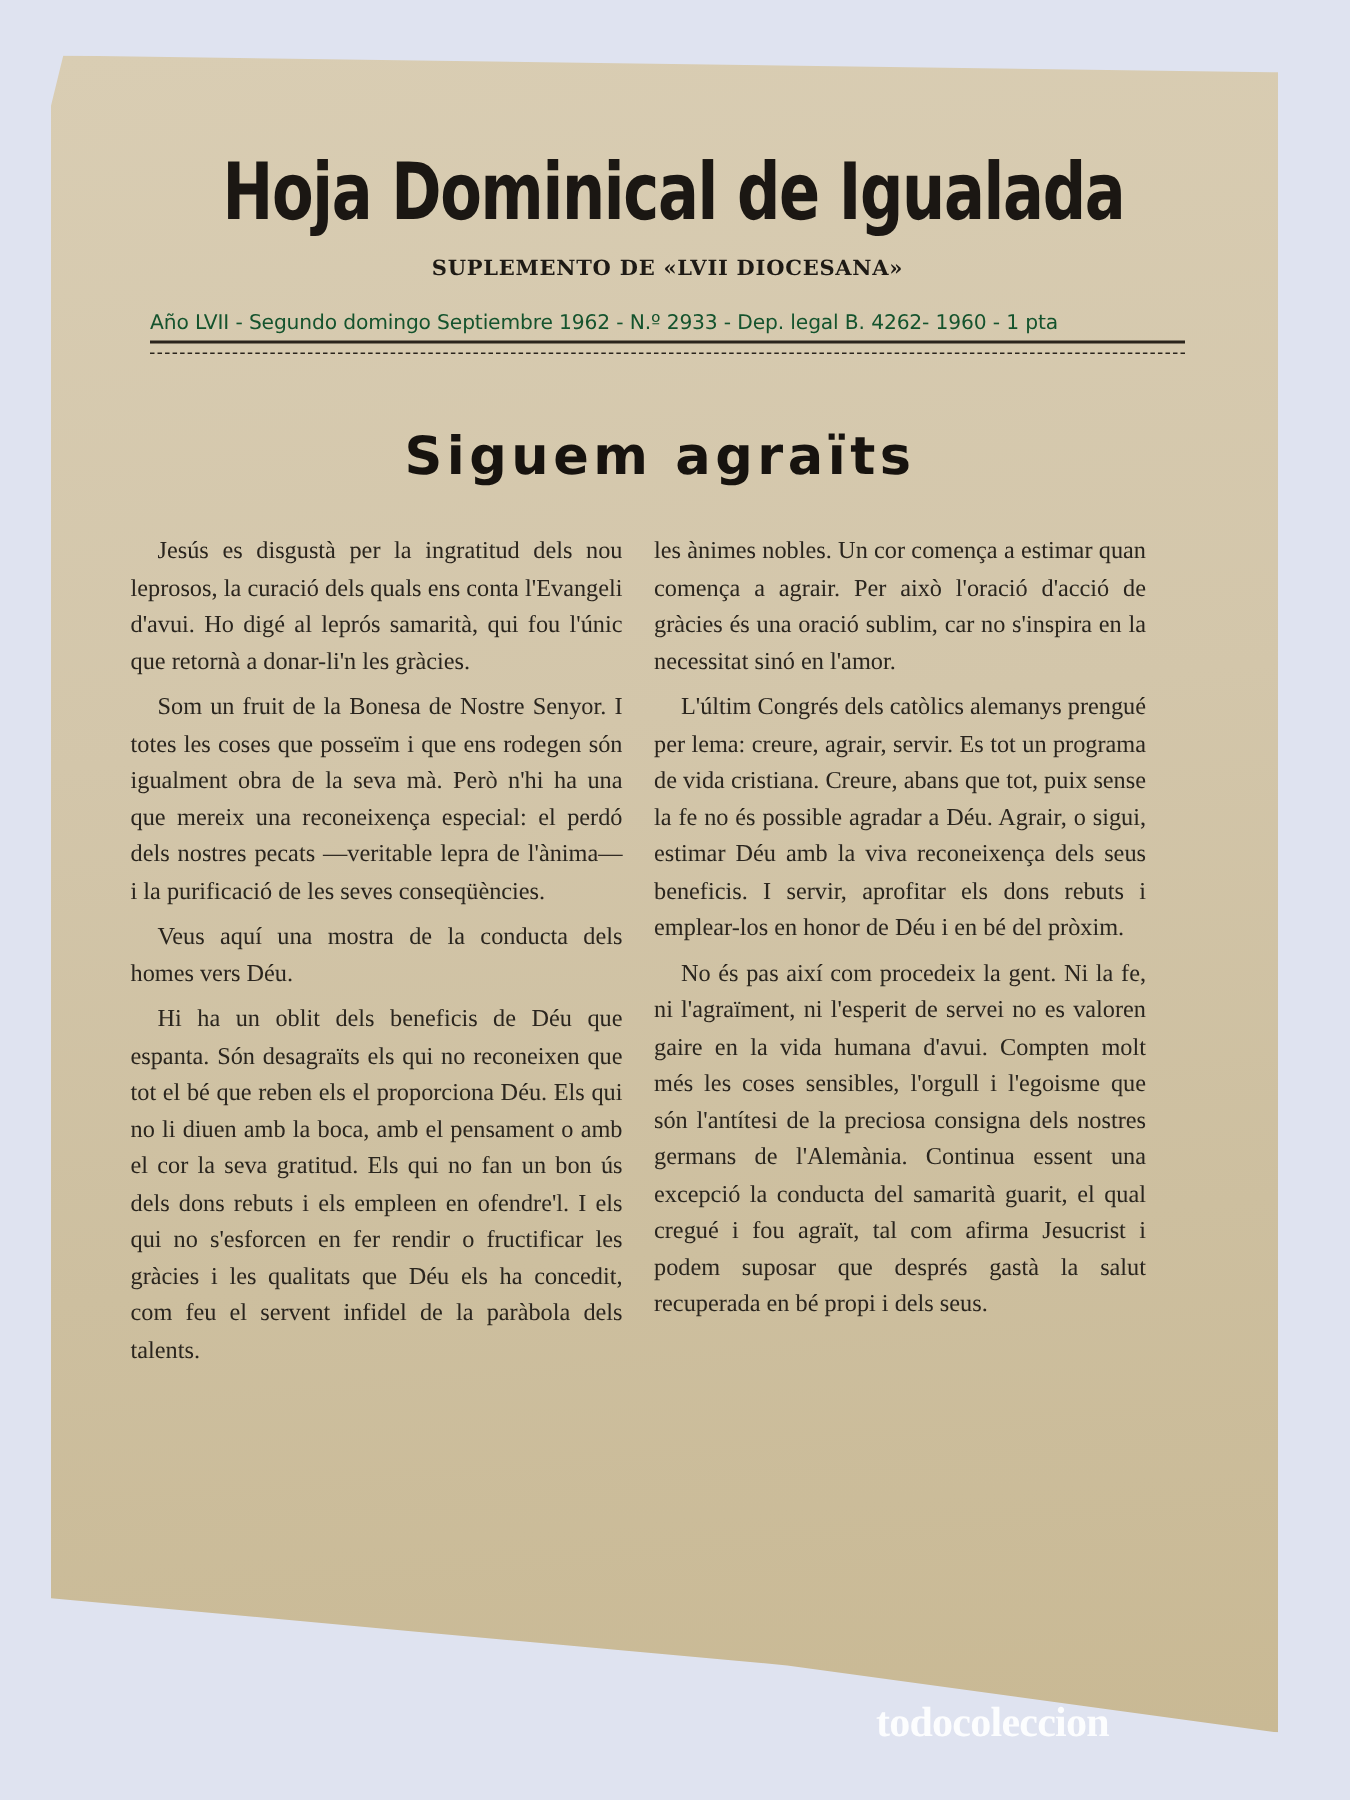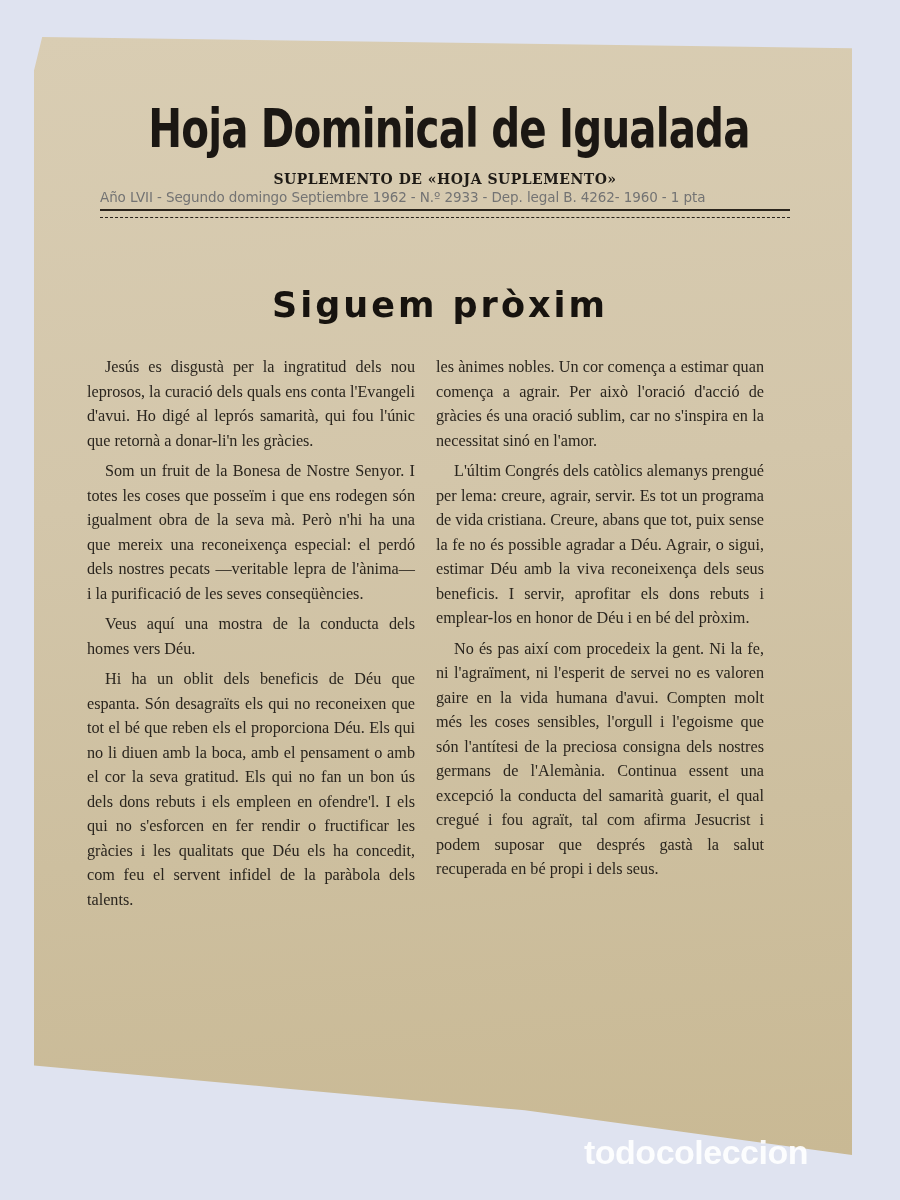--- a/index.html
+++ b/index.html
@@ -37,22 +37,22 @@
     font-family: "DejaVu Serif", serif;
     font-weight: bold;
     font-size: 14px;
     color: #1e1a15;
     margin-top: 17px;
     letter-spacing: 0.5px;
   }
   .issue-line {
     font-family: "DejaVu Sans", sans-serif;
     font-size: 13.5px;
-    color: #737373;
-    margin-top: 2px;
+    color: #14532d;
+    margin-top: 20px;
     text-align: left;
     white-space: nowrap;
     letter-spacing: -0.1px;
   }
   .rule {
     margin-top: 4px;
     height: 6px;
     border-top: 2px solid #2a241c;
     border-bottom: 1px dashed #2a241c;
   }
@@ -74,40 +74,40 @@
     line-height: 24.5px;
     color: #2a251e;
     text-align: justify;
   }
   .col p { margin: 0 0 6px 0; text-indent: 18px; }
   .col p.cont { text-indent: 0; }
   .col-left { left: 87px; top: 355px; }
   .col-right { left: 436px; top: 355px; }
   .watermark {
     position: absolute; left: 584px; top: 1133px;
-    font-family: Liberation Sans, sans-serif;
+    font-family: Liberation Serif, serif;
     font-weight: bold;
-    font-size: 34px;
+    font-size: 28px;
     color: rgba(255,255,255,0.9);
     letter-spacing: -0.5px;
   }
 </style>
 </head>
 <body>
 
 <div class="paper"></div>
 
 <header class="masthead">
   <h1 class="title">Hoja Dominical de Igualada</h1>
-  <div class="subtitle">SUPLEMENTO DE «HOJA SUPLEMENTO»</div>
+  <div class="subtitle">SUPLEMENTO DE «LVII DIOCESANA»</div>
   <div class="issue-line">Año LVII - Segundo domingo Septiembre 1962 - N.º 2933 - Dep. legal B. 4262- 1960 - 1 pta</div>
   <div class="rule"></div>
 </header>
 
-<h2 class="headline">Siguem pròxim</h2>
+<h2 class="headline">Siguem agraïts</h2>
 
 <section class="col col-left">
   <p>Jesús es disgustà per la ingratitud dels nou leprosos, la curació dels quals ens conta l'Evangeli d'avui. Ho digé al leprós samarità, qui fou l'únic que retornà a donar-li'n les gràcies.</p>
   <p>Som un fruit de la Bonesa de Nostre Senyor. I totes les coses que posseïm i que ens rodegen són igualment obra de la seva mà. Però n'hi ha una que mereix una reconeixença especial: el perdó dels nostres pecats —veritable lepra de l'ànima— i la purificació de les seves conseqüències.</p>
   <p>Veus aquí una mostra de la conducta dels homes vers Déu.</p>
   <p>Hi ha un oblit dels beneficis de Déu que espanta. Són desagraïts els qui no reconeixen que tot el bé que reben els el proporciona Déu. Els qui no li diuen amb la boca, amb el pensament o amb el cor la seva gratitud. Els qui no fan un bon ús dels dons rebuts i els empleen en ofendre'l. I els qui no s'esforcen en fer rendir o fructificar les gràcies i les qualitats que Déu els ha concedit, com feu el servent infidel de la paràbola dels talents.</p>
 </section>
 
 <section class="col col-right">
   <p class="cont">les ànimes nobles. Un cor comença a estimar quan comença a agrair. Per això l'oració d'acció de gràcies és una oració sublim, car no s'inspira en la necessitat sinó en l'amor.</p>

